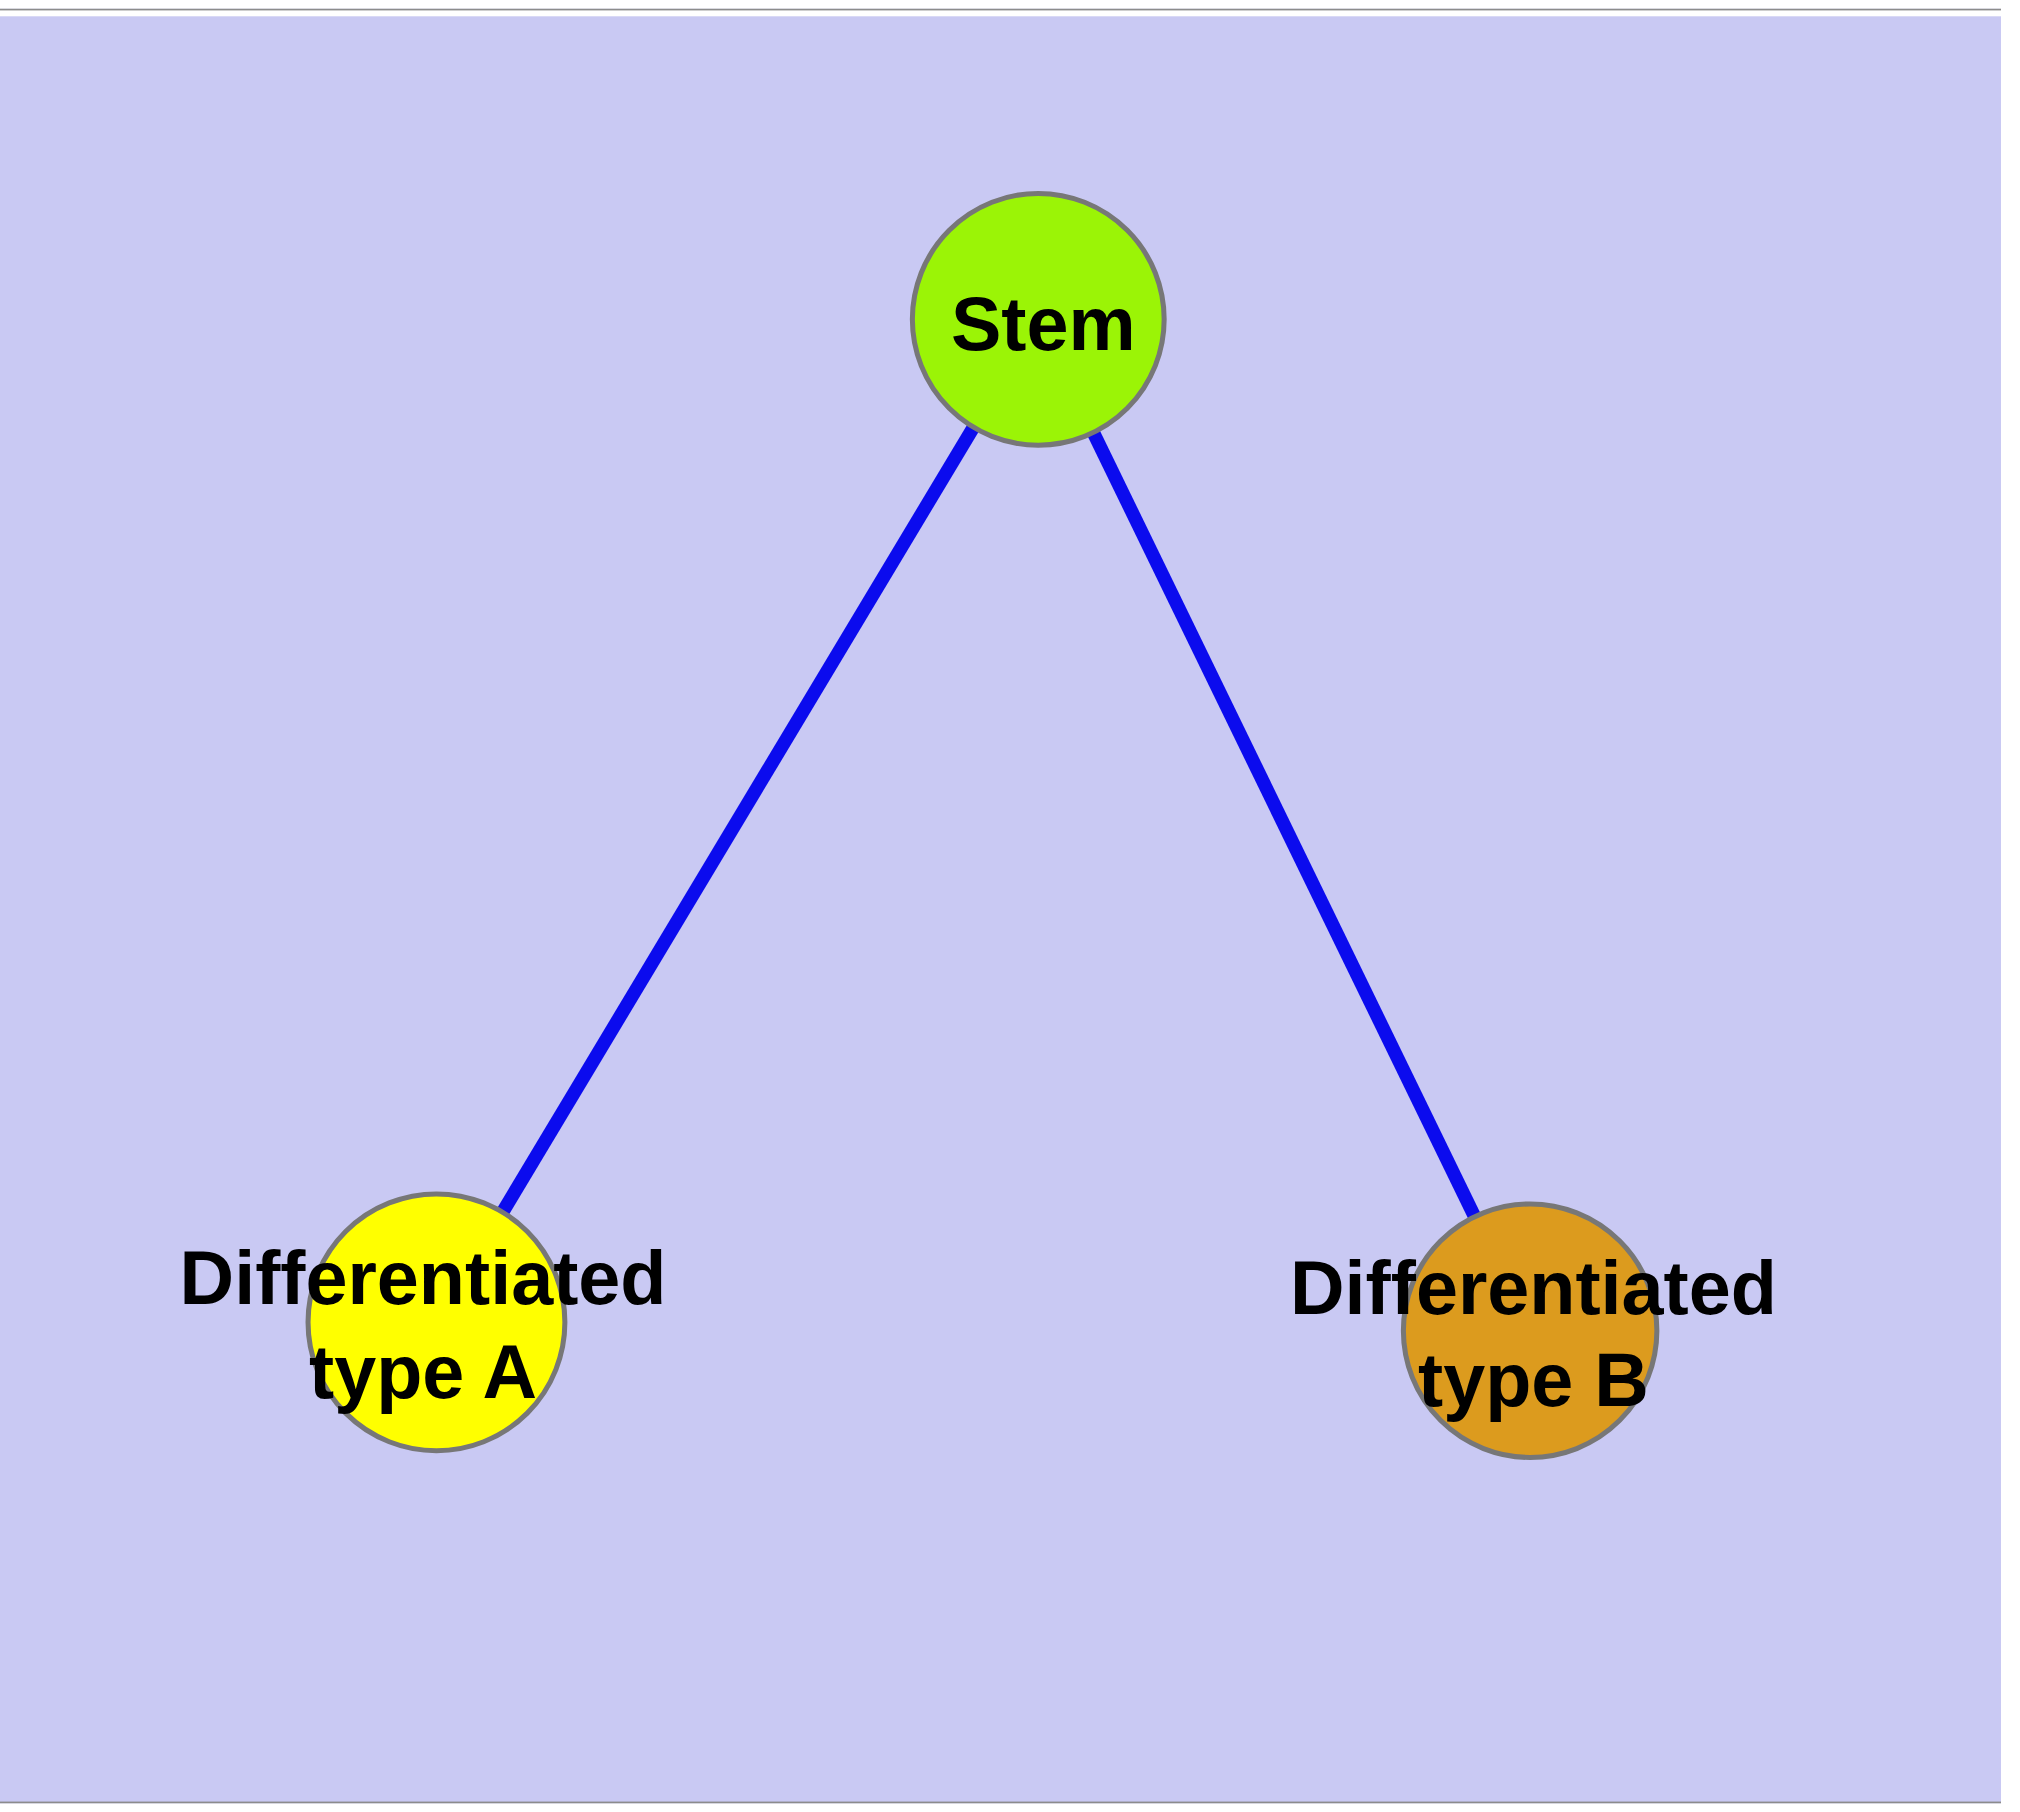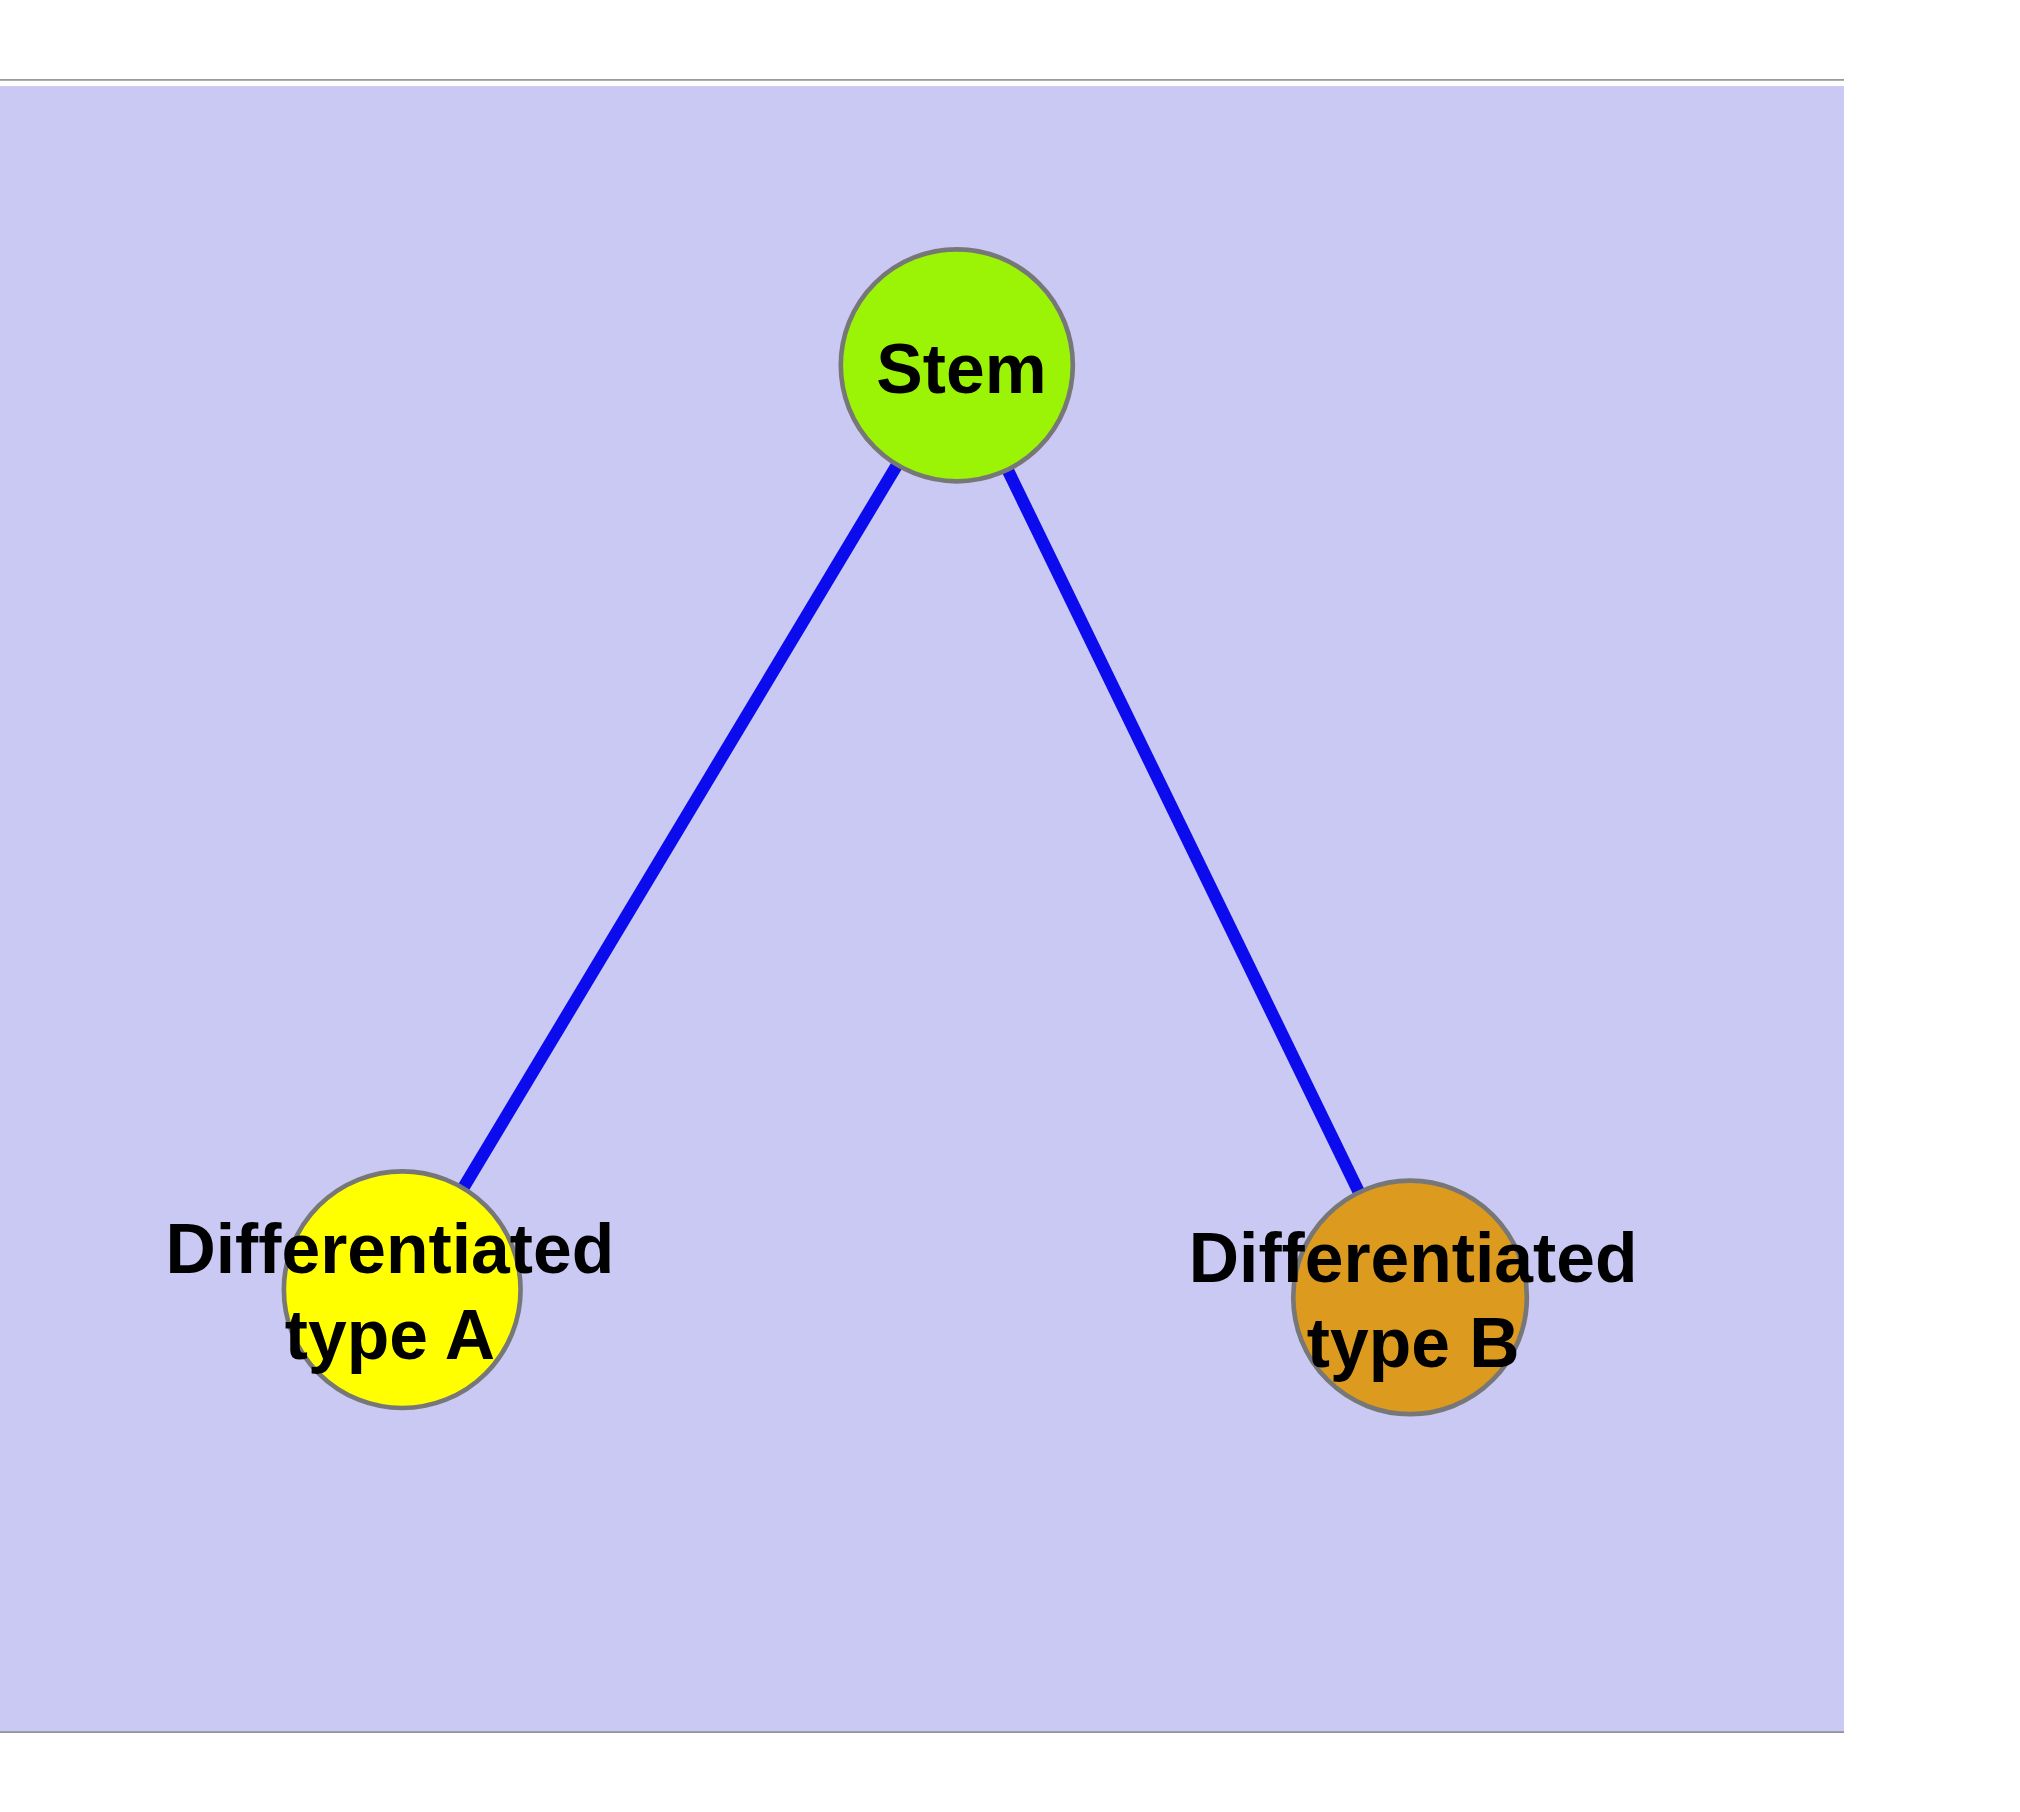--- a/index.html
+++ b/index.html
@@ -2,21 +2,21 @@
 <html style="font-size:13.6px"><head>
 <meta charset="utf-8">
 <style>
   html, body {
     margin: 0;
     padding: 0;
     background: #ffffff;
   }
   .stage {
     position: relative;
-    width: 1844px;
+    width: 2001px;
     height: 1812px;
     overflow: hidden;
     font-family: "Liberation Sans", "DejaVu Sans", sans-serif;
   }
   .stage svg {
     position: absolute;
     left: 0;
     top: 0;
     width: 100%;
     height: 100%;

